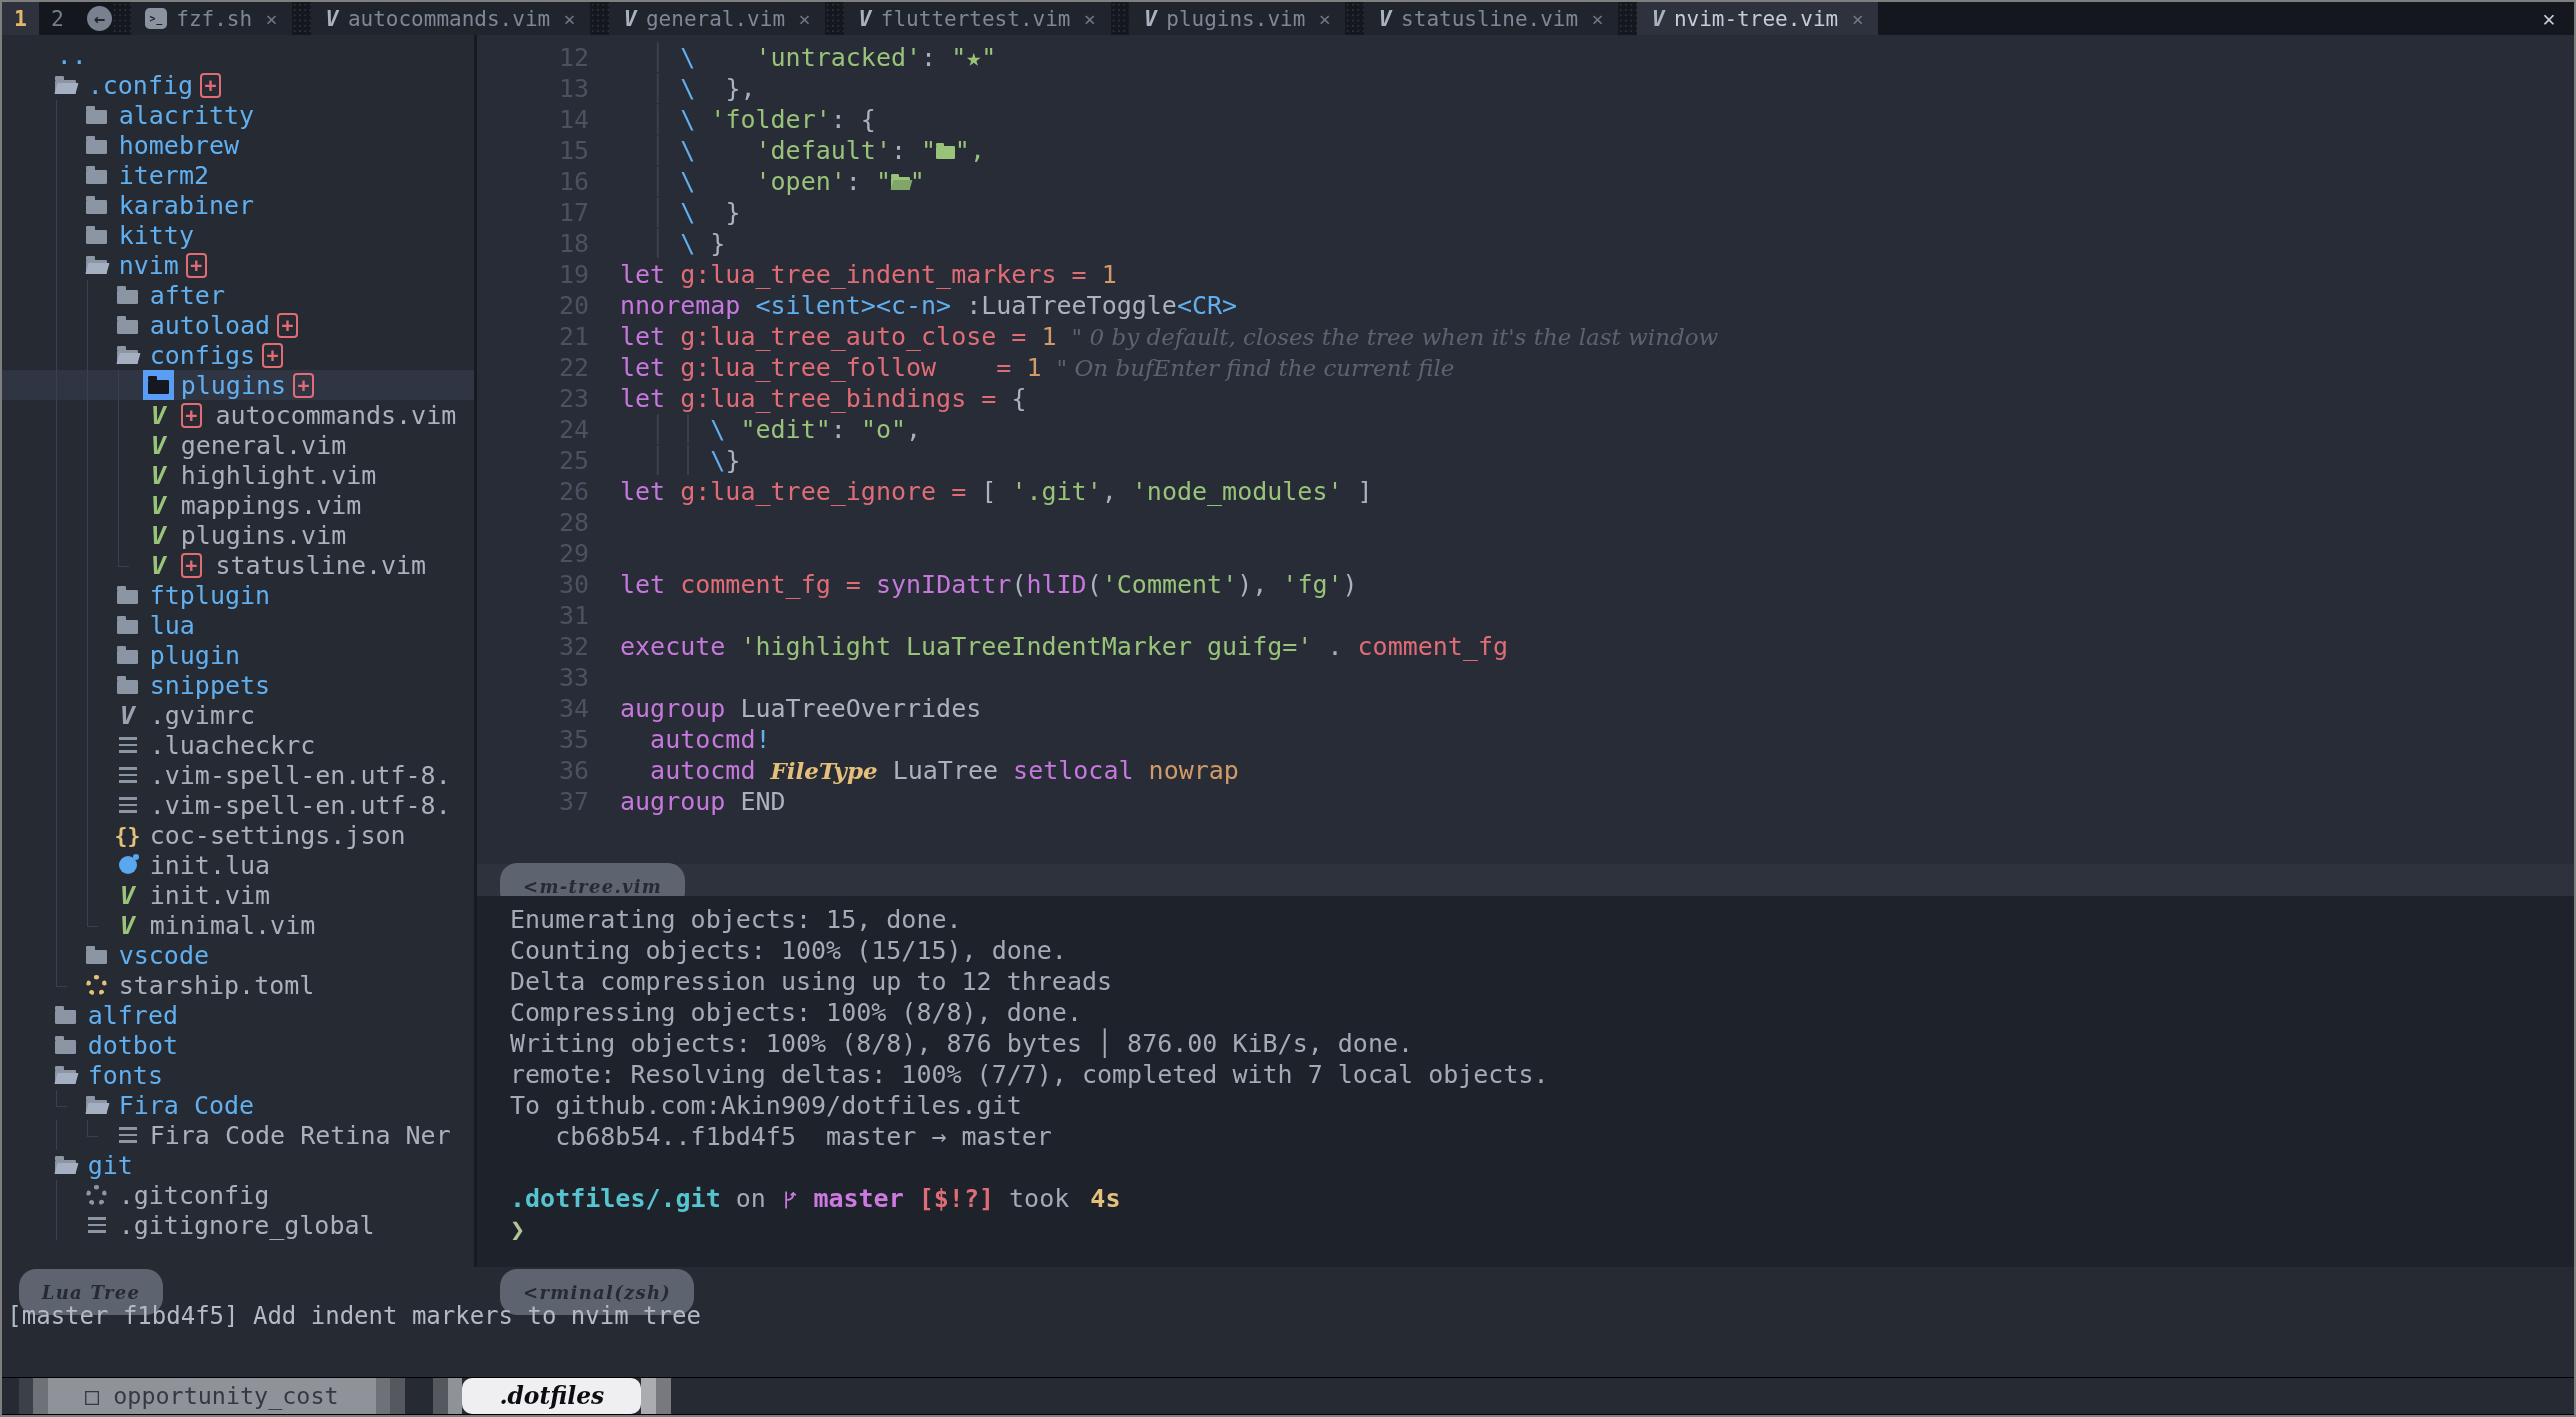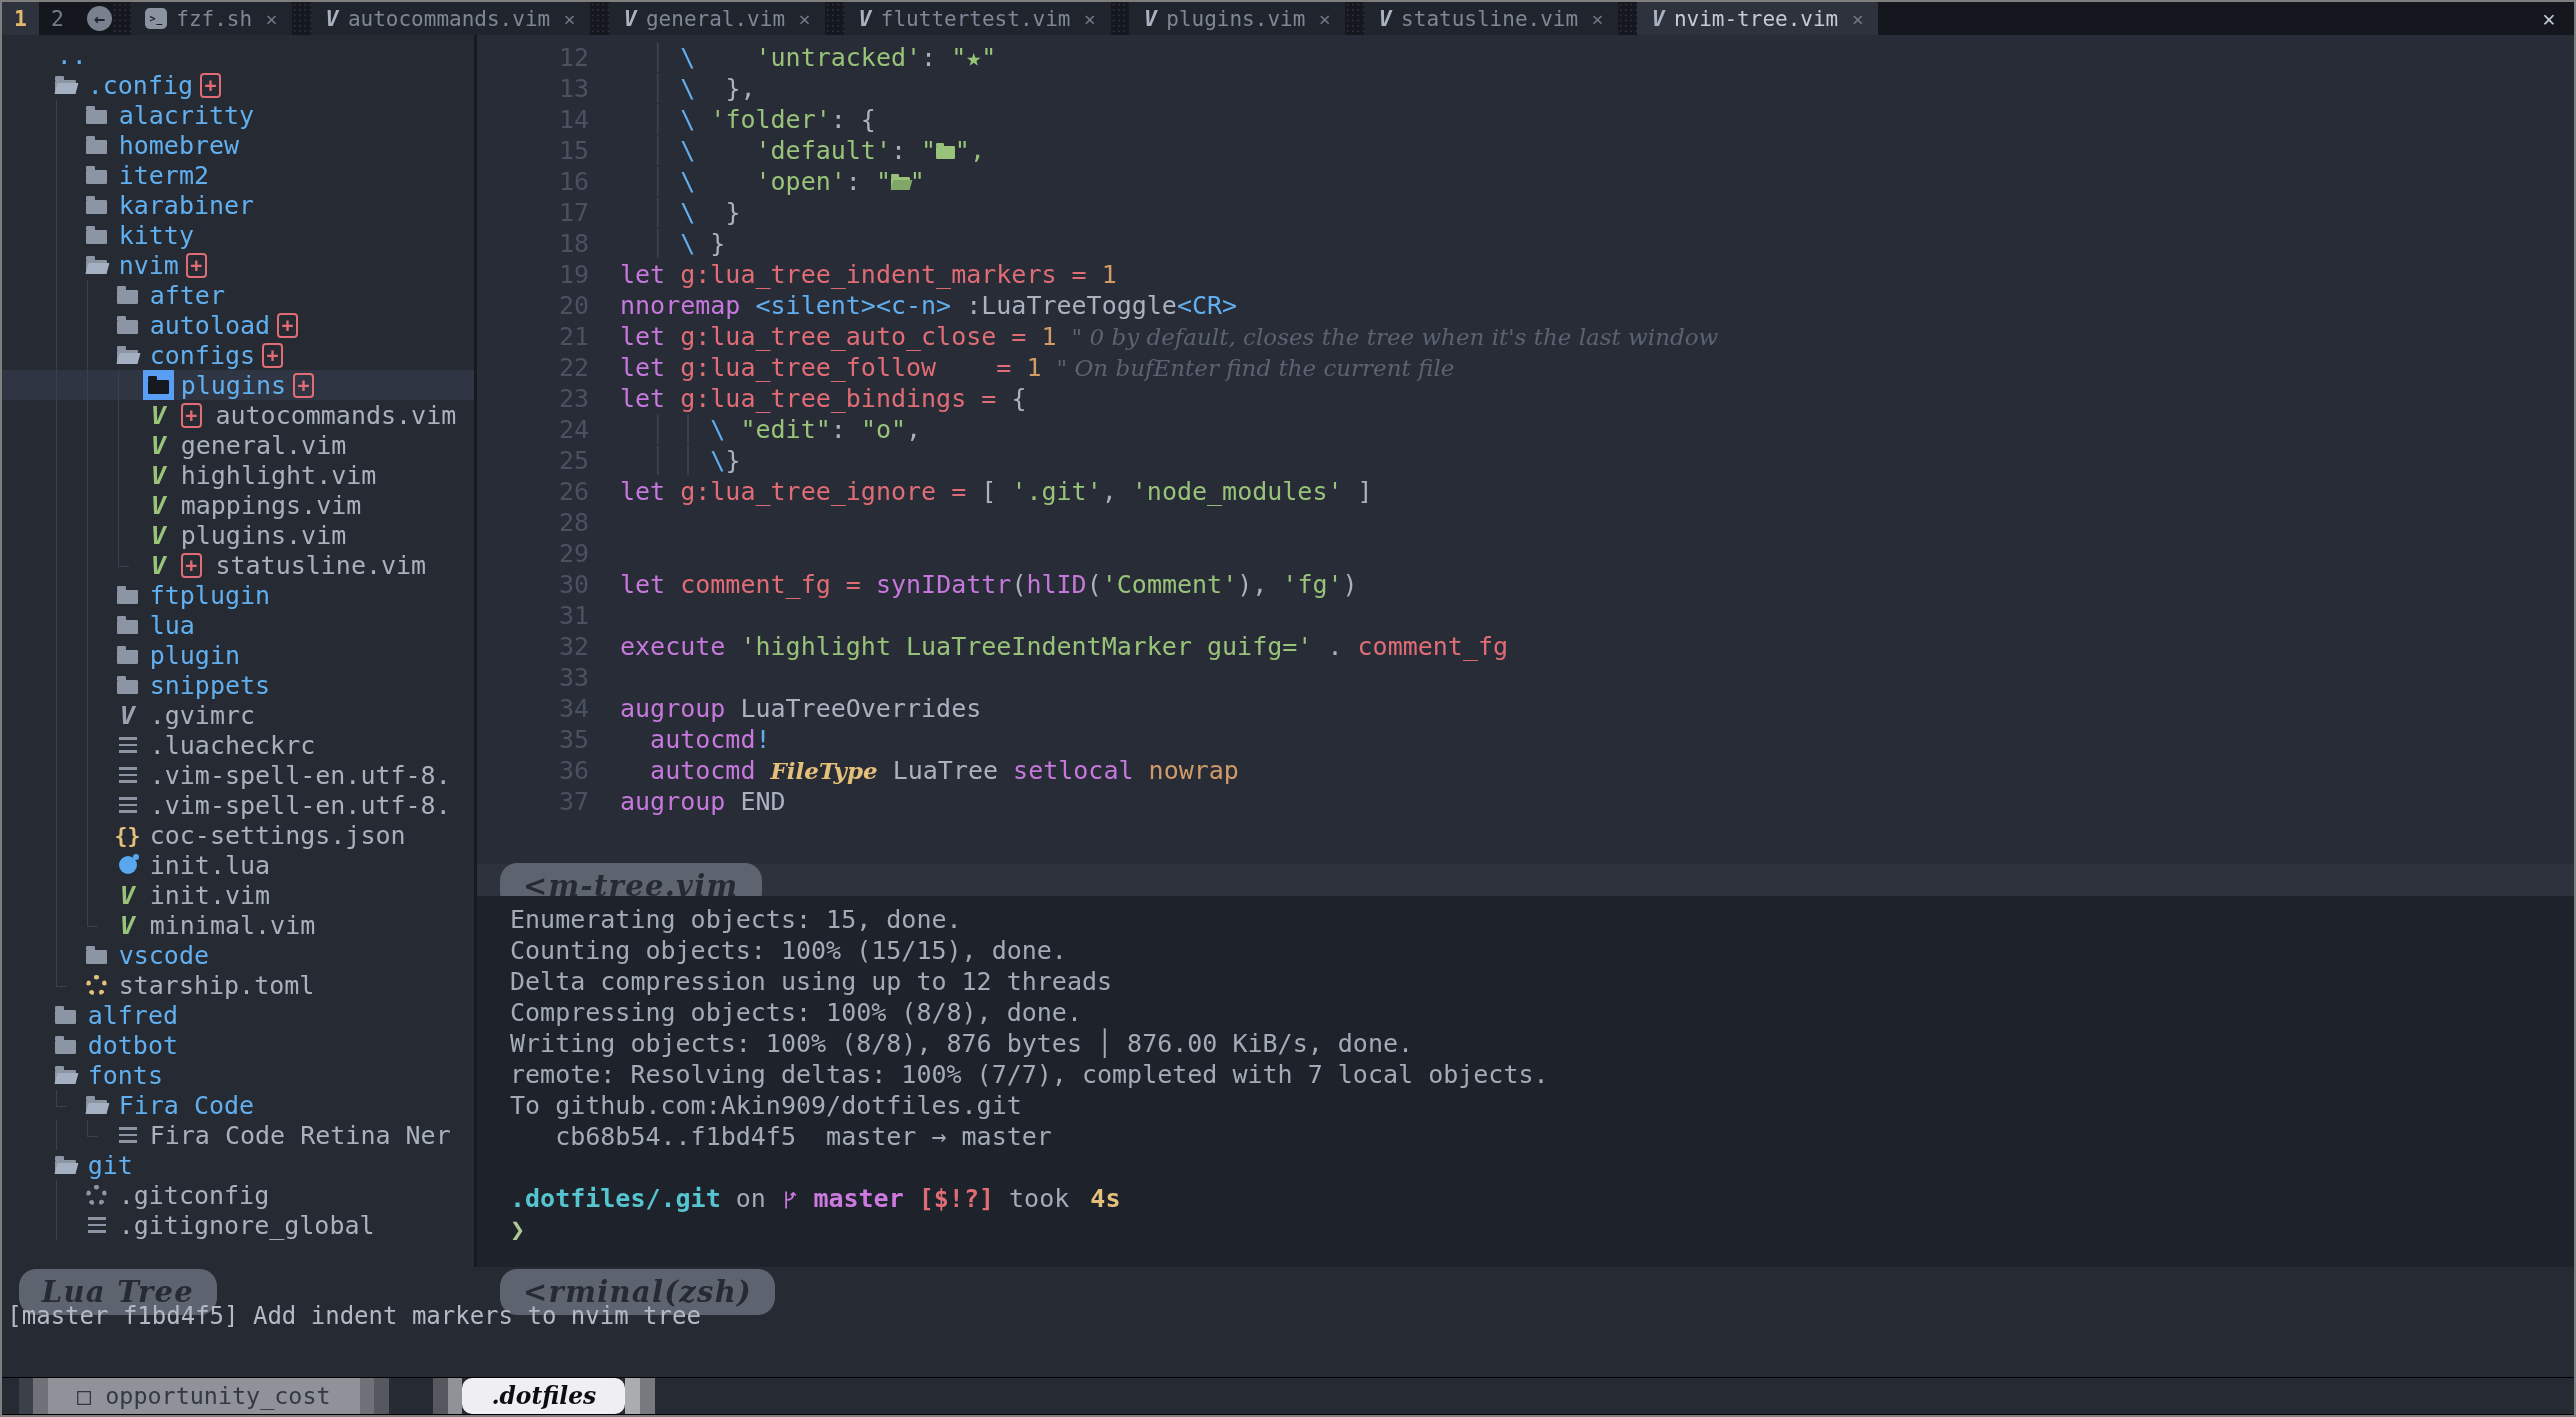--- a/index.html
+++ b/index.html
@@ -80,30 +80,30 @@
   
   .tline{height:31px;white-space:pre;font-size:25px;line-height:31px;color:var(--col-term-fg);}
   .p-path{color:var(--col-cyan);font-weight:bold;}
   .p-branch{color:#cd7ae0;font-weight:bold;}
   .p-flags{color:var(--col-red);font-weight:bold;}
   .p-dur{color:var(--col-yellow);font-weight:bold;margin-left:6px;}
   .p-char{color:#aec795;font-weight:bold;}
   
   .pill{position:absolute;height:46px;border-radius:17.4px;background:var(--col-pill-bg);color:var(--col-pill-fg);
         display:flex;align-items:center;justify-content:center;padding:0 23px;
-        font-family:"DejaVu Serif",serif;font-style:italic;font-weight:bold;font-size:29px;letter-spacing:1.3px;}
+        font-family:"DejaVu Serif",serif;font-style:italic;font-weight:bold;font-size:18px;letter-spacing:1.3px;}
   #pill-editor{left:23px;top:-0.7px;}
   #pill-tree{left:16.7px;top:2px;}
   #pill-term{left:498px;top:2px;}
   #cmd-message{position:absolute;left:5.3px;top:35px;font-size:24px;color:var(--col-msg);white-space:pre;}
   
   #tmux-bar{position:absolute;left:0;top:1376px;width:100%;height:36px;background:var(--col-tree-bg);}
   .tmux-win{position:absolute;top:0;height:36px;display:flex;align-items:stretch;}
   .tm-fade{width:14.7px;}
-  .tm-core{display:flex;align-items:center;padding:0 29px;font-size:23.4px;white-space:pre;}
+  .tm-core{display:flex;align-items:center;padding:0 37px;font-size:23.4px;white-space:pre;}
   .tmux-win.inactive .tm-core{background:#8f9298;color:#343842;}
   .tmux-win.active .tm-core{background:#efeff1;color:#0b0d12;
         font-family:"DejaVu Serif",serif;font-style:italic;font-weight:bold;border-radius:10px;}
   #tmux-black{position:absolute;left:0;top:1412px;width:100%;height:5.3px;background:#000;}
 </style>
 </head>
 <body>
 
 <div id="root" style="--col-tabline-bg: #15171e; --col-tab-active-bg: #2d323d; --col-tab-fg: #7e8795; --col-tab-active-fg: #c5ccd7; --col-page-yellow: #e2b86b; --col-tree-bg: #262a33; --col-editor-bg: #282c37; --col-term-bg: #1e222b; --col-band-bg: #2d323d; --col-pill-bg: #5d6470; --col-pill-fg: #262a33; --col-fg: #abb2bf; --col-linenr: #4a5160; --col-guide: #3a414d; --col-comment: #5b6370; --col-blue: #61afef; --col-green: #98c379; --col-purple: #c678dd; --col-red: #e06c75; --col-orange: #d19a66; --col-yellow: #e5c07b; --col-cyan: #56c5d0; --col-icon-gray: #8b95a4; --col-filename: #a9b1bd; --col-cursor: #5a9df5; --col-select-bg: #2f3542; --col-term-fg: #a3abb5; --col-msg: #b3bac4;">
 

